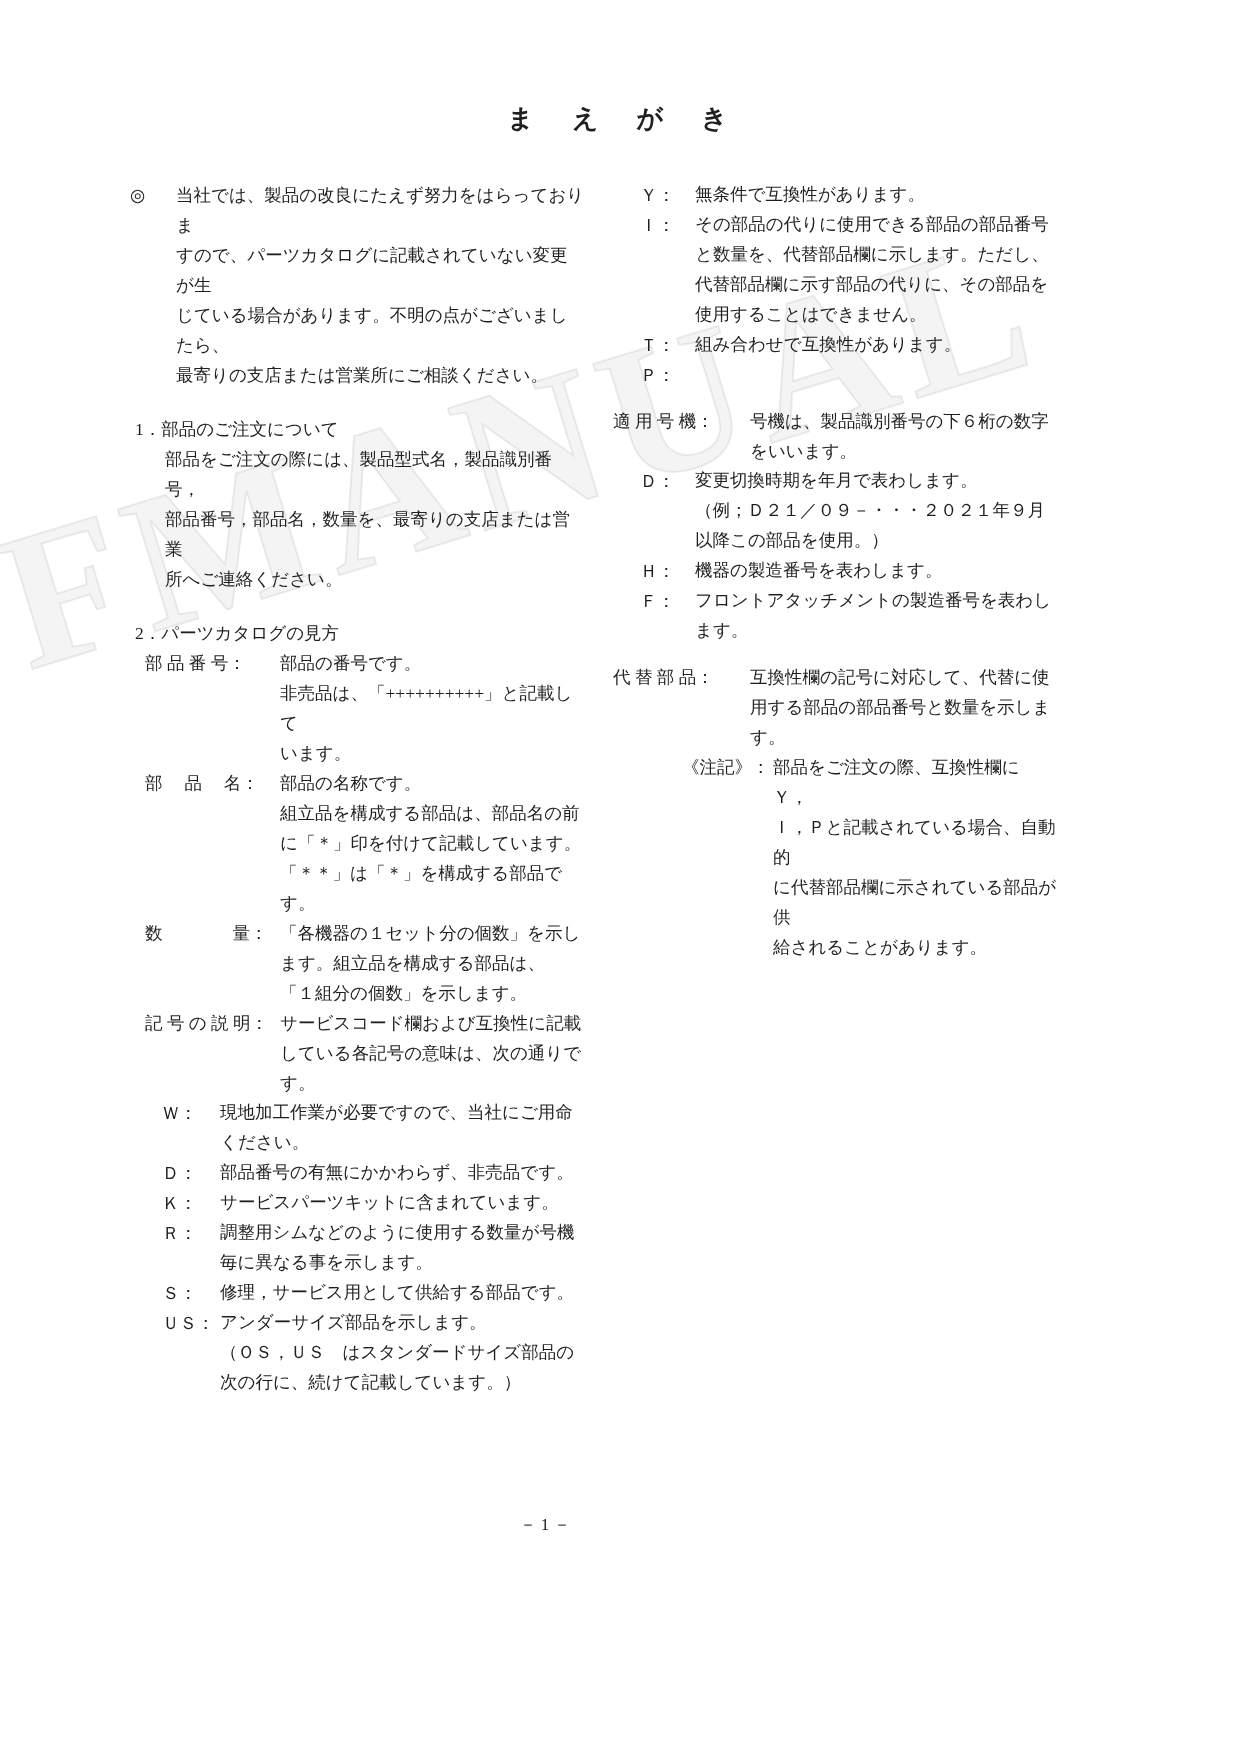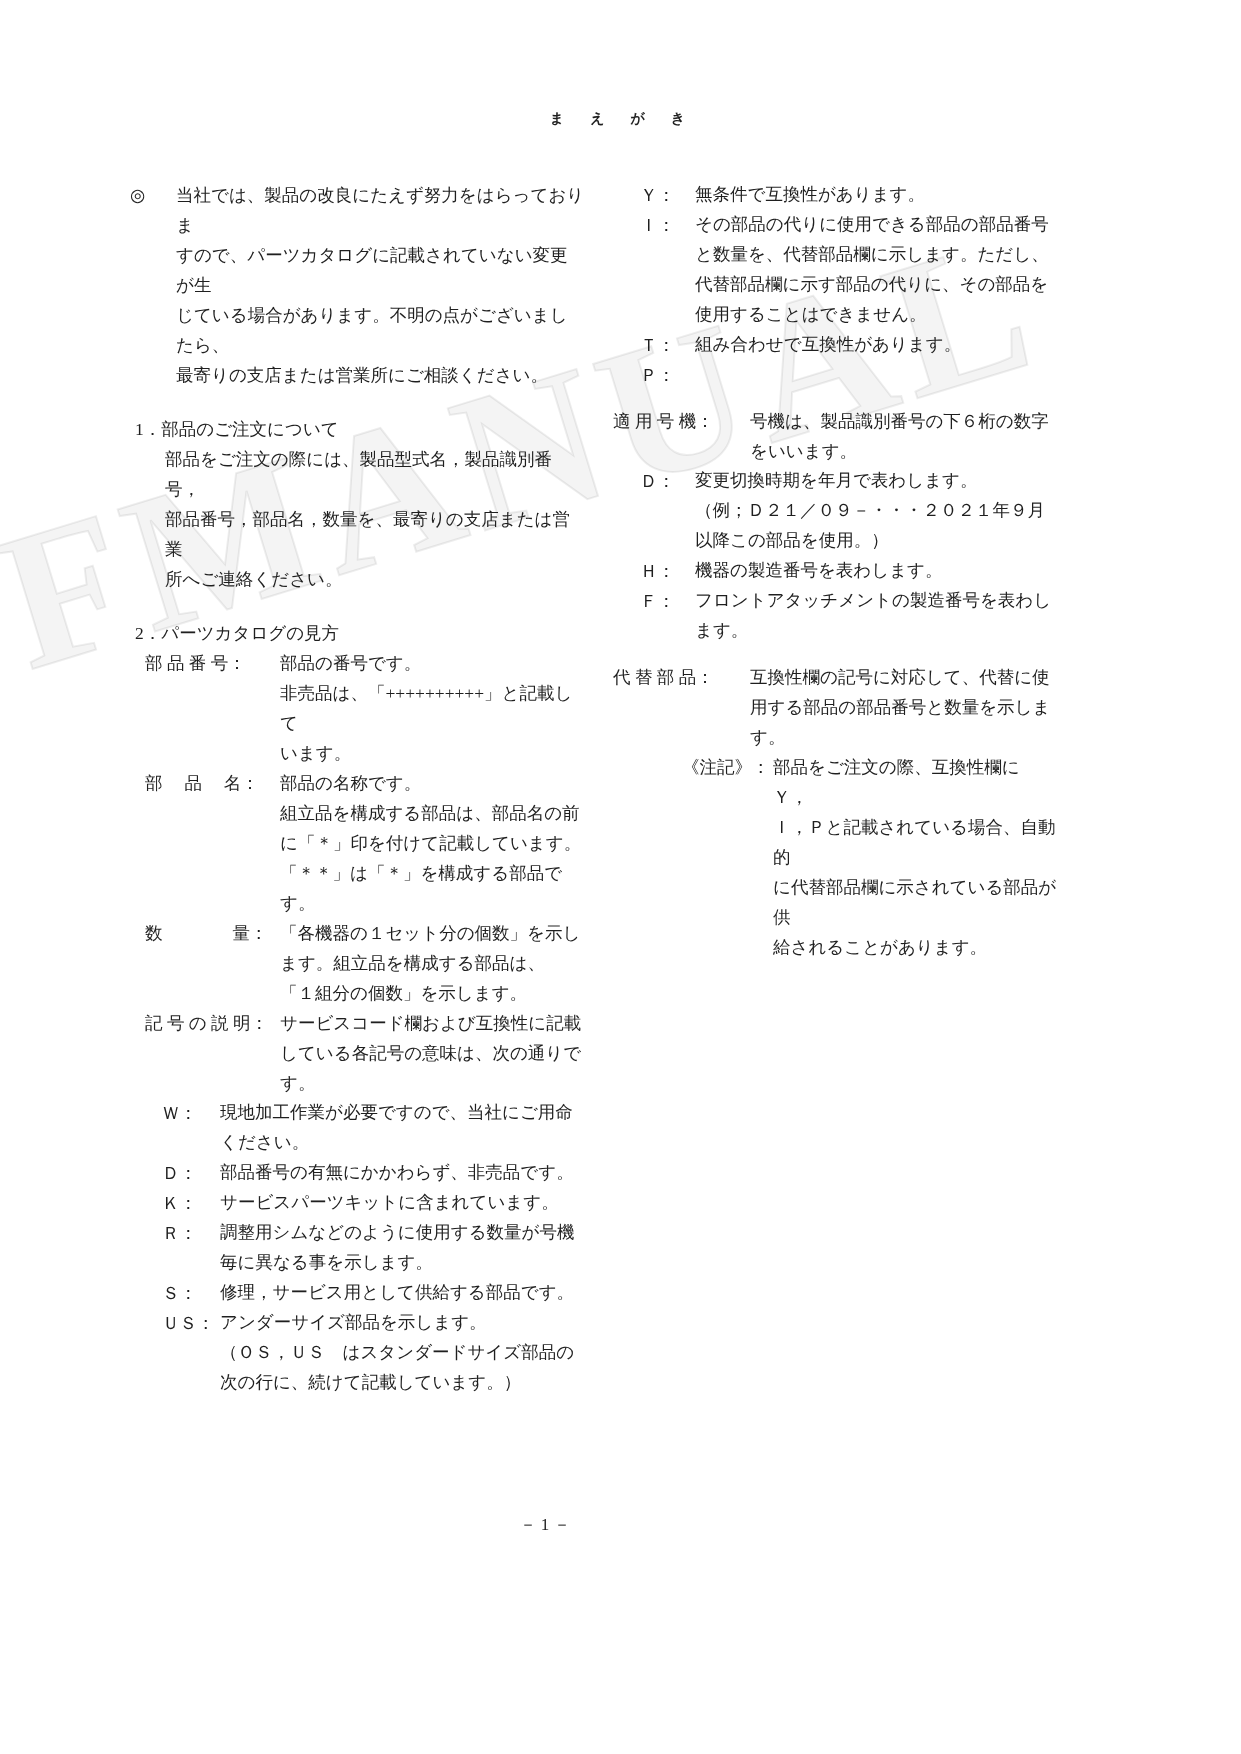--- a/index.html
+++ b/index.html
@@ -27,21 +27,21 @@
     transform-origin: left top;
     white-space: nowrap;
     z-index: 0;
     pointer-events: none;
     user-select: none;
   }
 
   .title {
     padding-top: 104px;
     text-align: center;
-    font-size: 14px;
+    font-size: 26px;
     font-weight: bold;
     letter-spacing: 6px;
     position: relative; z-index: 1;
   }
 
   .columns {
     display: flex;
     margin: 46px 0 0 130px;
     gap: 28px;
     position: relative; z-index: 1;

